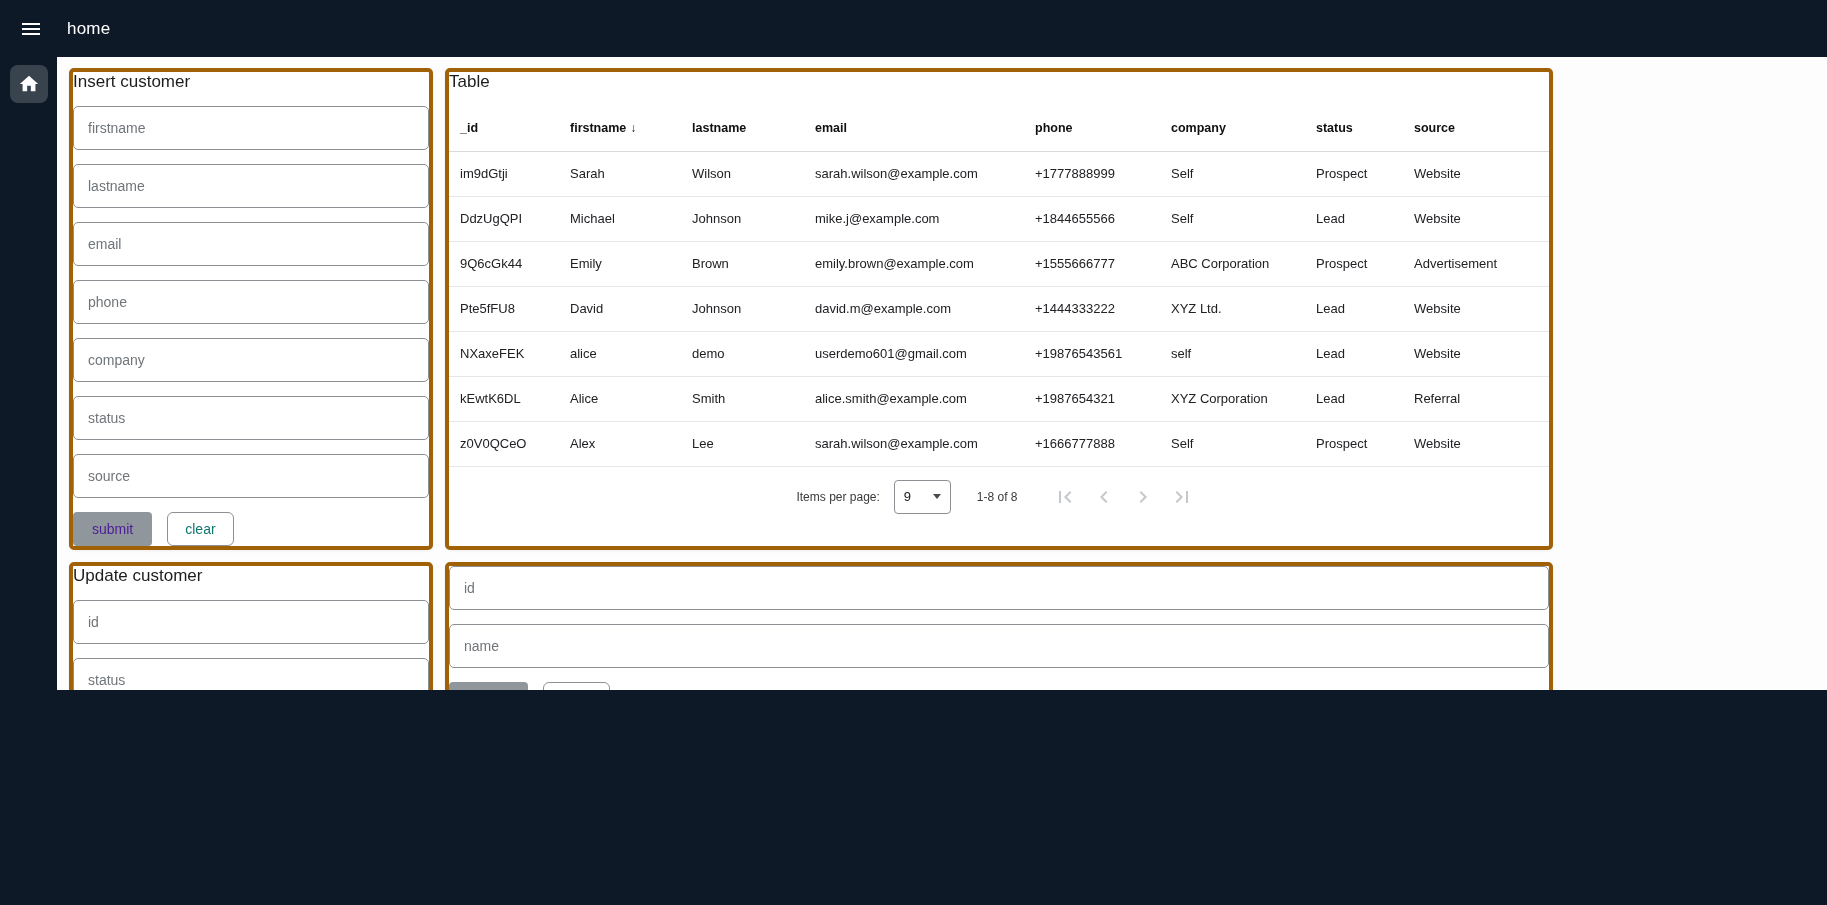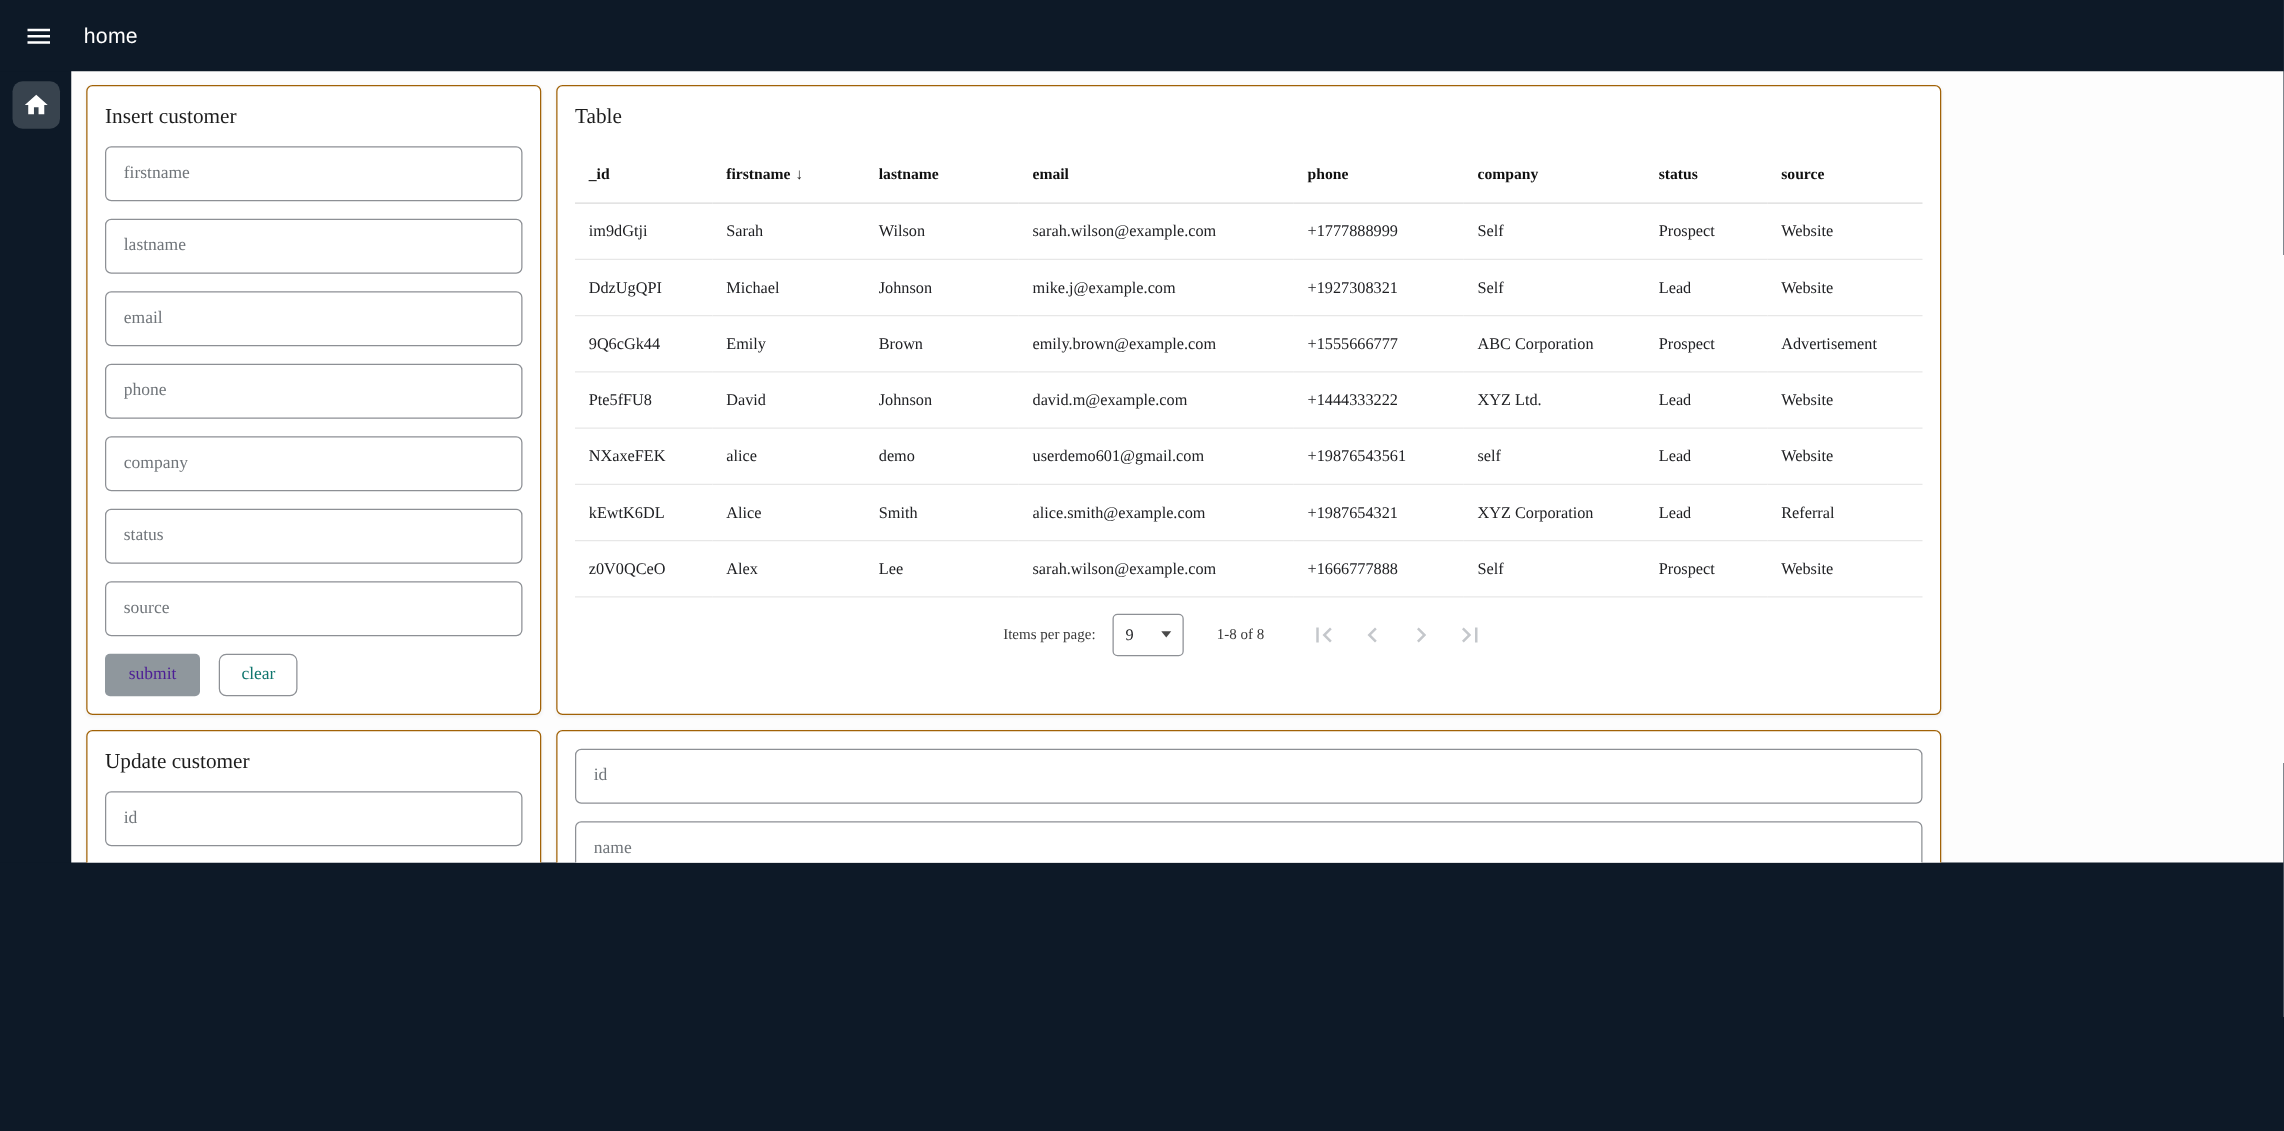--- a/index.html
+++ b/index.html
@@ -14,21 +14,21 @@
   .topbar-title { color:#ffffff; font-size:17px; letter-spacing:.2px; }
 
   
   .app-body { display:flex; height:840px; }
   .sidebar { width:57px; background:#0d1927; padding-top:8px; display:flex; flex-direction:column; align-items:center; flex:0 0 57px; }
   .sidebar-home-btn { width:38px; height:38px; border-radius:8px; background:#38434e; border:none; cursor:pointer; display:flex; align-items:center; justify-content:center; }
   .main { flex:1; background:#fdfdfd; padding:11px 0 0 12px; overflow:hidden; }
 
   .cards { width:1484px; display:grid; grid-template-columns:364px 1fr; gap:12px; align-items:stretch; }
 
-  .card { background:#ffffff; border:1px solid #a16207; border-radius:5px; box-shadow:0 1px 3px rgba(0,0,0,.06); padding:14px;font-family:Liberation Serif, serif; }
+  .card { background:#ffffff; border:4px solid #a16207; border-radius:5px; box-shadow:0 1px 3px rgba(0,0,0,.06); padding:0; }
   .card-title { font-size:17px; font-weight:400; color:#1d1d1d; margin-bottom:14px; }
   .card.clipped { height:185px; overflow:hidden; }
 
   
   .field { display:block; width:100%; height:44px; border:1px solid #8d9095; border-radius:5px; padding:0 14px; font-size:14px; color:#202124; margin-bottom:14px; background:#fff; outline:none; font-family:inherit; }
   .field::placeholder { color:#70757a; }
   .btn-row { display:flex; gap:15px; margin-top:2px; }
   .btn-gray { background:#8f979d; color:#4c1d95; border:none; border-radius:4px; height:34px; padding:0 19px; font-size:14px; cursor:pointer; font-family:inherit; }
   .btn-outline { background:#ffffff; color:#0f766e; border:1px solid #8d9095; border-radius:6px; height:34px; padding:0 17px; font-size:14px; cursor:pointer; font-family:inherit; }
 
@@ -122,21 +122,21 @@
                 <td>+1777888999</td>
                 <td>Self</td>
                 <td>Prospect</td>
                 <td>Website</td>
               </tr>
               <tr>
                 <td>DdzUgQPI</td>
                 <td>Michael</td>
                 <td>Johnson</td>
                 <td>mike.j@example.com</td>
-                <td>+1927308321</td>
+                <td>+1844655566</td>
                 <td>Self</td>
                 <td>Lead</td>
                 <td>Website</td>
               </tr>
               <tr>
                 <td>9Q6cGk44</td>
                 <td>Emily</td>
                 <td>Brown</td>
                 <td>emily.brown@example.com</td>
                 <td>+1555666777</td>

